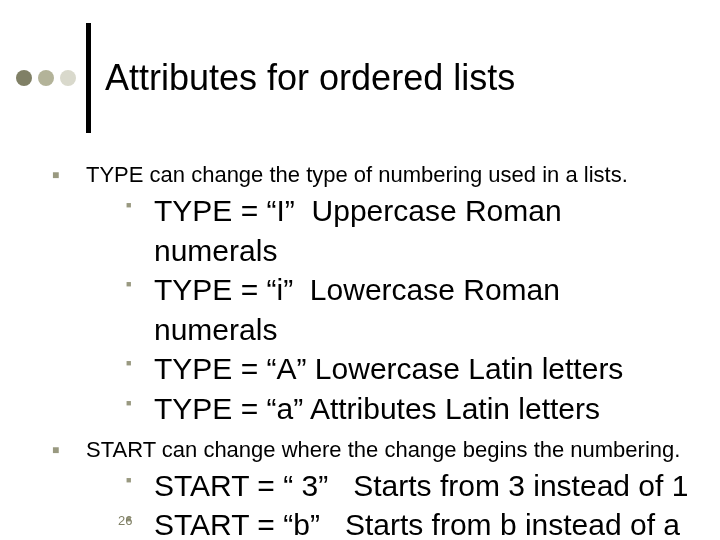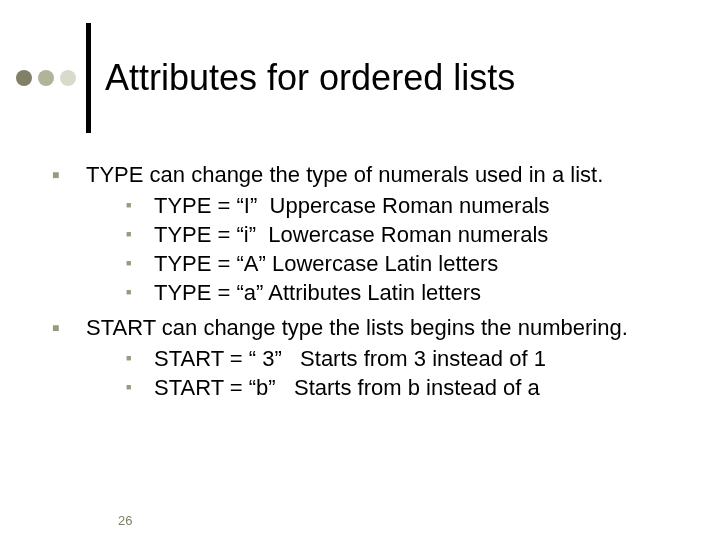--- a/index.html
+++ b/index.html
@@ -88,21 +88,21 @@
   }
   .lvl2 .bullet {
     width: 28px;
     flex-shrink: 0;
     font-size: 9px;
     color: #999980;
     padding-top: 9px;
   }
   .lvl2 .text {
     flex: 1;
-    font-size: 22px;
+    font-size: 30px;
   }
   .page-num {
     position: absolute;
     bottom: 12px;
     left: 118px;
     color: #808066;
     font-size: 13px;
   }
 </style>
 </head>
@@ -117,21 +117,21 @@
       <div class="dot light"></div>
     </div>
     <div class="title-divider"></div>
     <div class="title-text">Attributes for ordered lists</div>
   </div>
 
   <div class="body">
 
     <div class="lvl1">
       <div class="bullet">■</div>
-      <div class="text">TYPE can change the type of numerals used in a list.</div>
+      <div class="text">TYPE can change the type of numbering used in a lists.</div>
     </div>
     <div class="lvl2-group">
       <div class="lvl2">
         <div class="bullet">■</div>
         <div class="text">TYPE = “I”&nbsp; Uppercase Roman numerals</div>
       </div>
       <div class="lvl2">
         <div class="bullet">■</div>
         <div class="text">TYPE = “i”&nbsp; Lowercase Roman numerals</div>
       </div>
@@ -140,21 +140,21 @@
         <div class="text">TYPE = “A” Lowercase Latin letters</div>
       </div>
       <div class="lvl2">
         <div class="bullet">■</div>
         <div class="text">TYPE = “a” Attributes Latin letters</div>
       </div>
     </div>
 
     <div class="lvl1">
       <div class="bullet">■</div>
-      <div class="text">START can change type the lists begins the numbering.</div>
+      <div class="text">START can change where the change begins the numbering.</div>
     </div>
     <div class="lvl2-group">
       <div class="lvl2">
         <div class="bullet">■</div>
         <div class="text">START = “ 3”&nbsp;&nbsp; Starts from 3 instead of 1</div>
       </div>
       <div class="lvl2">
         <div class="bullet">■</div>
         <div class="text">START = “b”&nbsp;&nbsp; Starts from b instead of a</div>
       </div>

